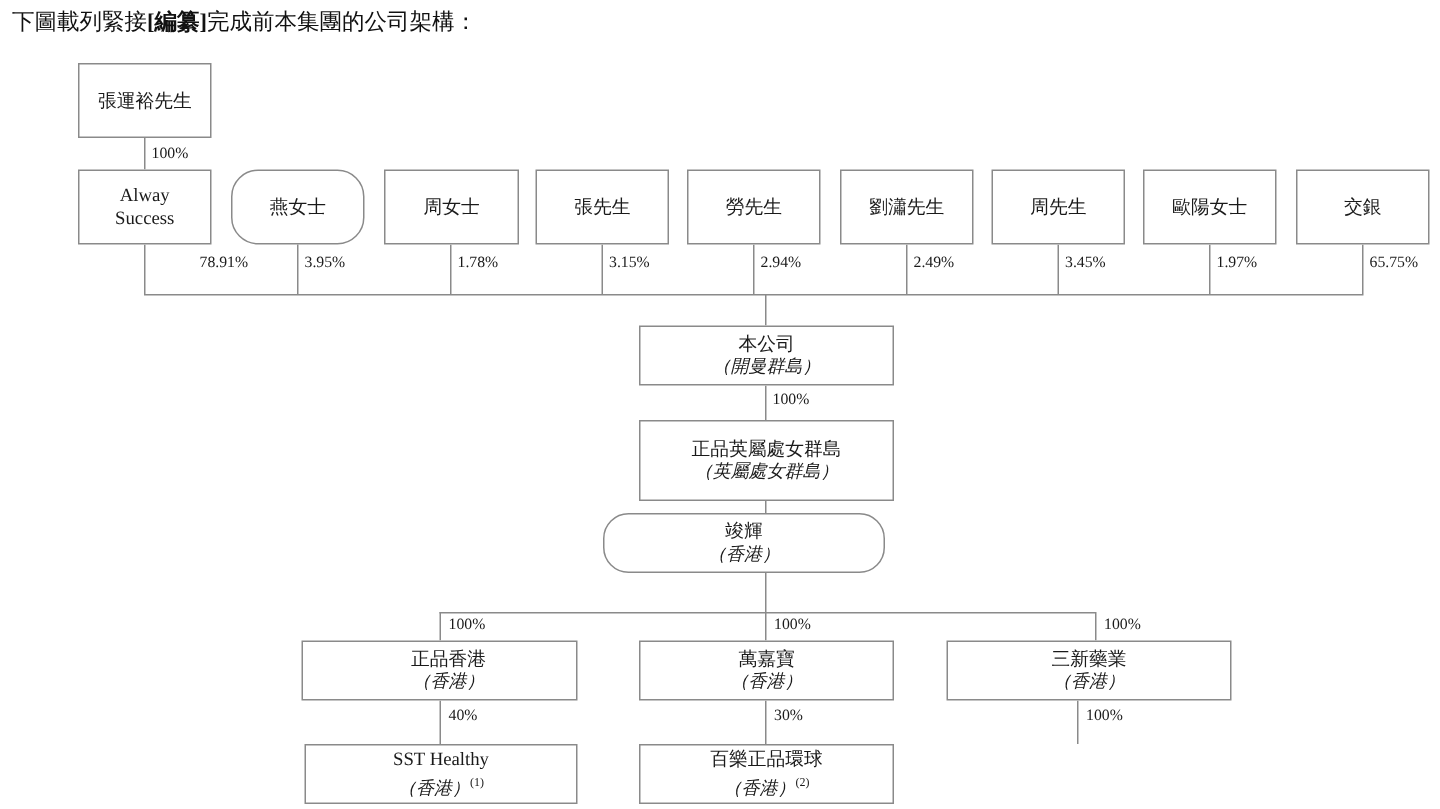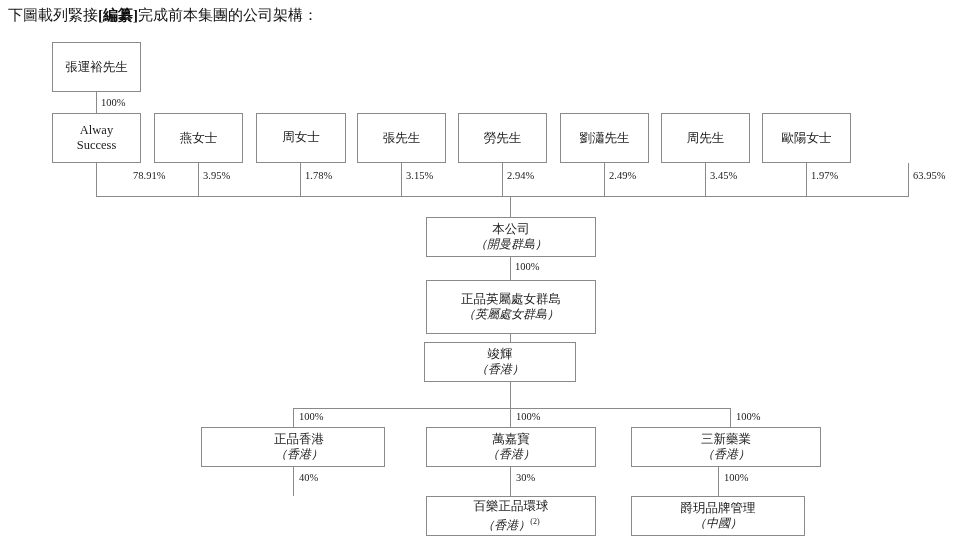--- a/index.html
+++ b/index.html
@@ -98,25 +98,25 @@
   </div>
 
   <div class="vline" style="left:96px; top:92px; height:21px;"></div>
   <div class="pct" style="left:101px; top:97px;">100%</div>
 
   <div class="node" style="left:52px; top:113px; width:89px; height:50px;">
     <span class="ln1">Alway</span>
     <span class="ln1">Success</span>
   </div>
 
-  <div class="node" style="left:154px; top:113px; width:89px; height:50px;">
+  <div class="node" style="left:154px; top:113px; width:89px; height:50px;border-radius:18px;">
     <span class="ln1">燕女士</span>
   </div>
 
-  <div class="node" style="left:256px; top:113px; width:90px; height:50px;font-family:Liberation Mono, monospace;">
+  <div class="node" style="left:256px; top:113px; width:90px; height:50px;">
     <span class="ln1">周女士</span>
   </div>
 
   <div class="node" style="left:357px; top:113px; width:89px; height:50px;">
     <span class="ln1">張先生</span>
   </div>
 
   <div class="node" style="left:458px; top:113px; width:89px; height:50px;">
     <span class="ln1">勞先生</span>
   </div>
@@ -126,40 +126,43 @@
   </div>
 
   <div class="node" style="left:661px; top:113px; width:89px; height:50px;">
     <span class="ln1">周先生</span>
   </div>
 
   <div class="node" style="left:762px; top:113px; width:89px; height:50px;">
     <span class="ln1">歐陽女士</span>
   </div>
 
+  <div class="node" style="left:864px; top:113px; width:89px; height:50px;">
+    <span class="ln1">交銀</span>
+  </div>
 
   <div class="vline" style="left:96px;  top:163px; height:33px;"></div>
   <div class="vline" style="left:198px; top:163px; height:33px;"></div>
   <div class="vline" style="left:300px; top:163px; height:33px;"></div>
   <div class="vline" style="left:401px; top:163px; height:33px;"></div>
   <div class="vline" style="left:502px; top:163px; height:33px;"></div>
   <div class="vline" style="left:604px; top:163px; height:33px;"></div>
   <div class="vline" style="left:705px; top:163px; height:33px;"></div>
   <div class="vline" style="left:806px; top:163px; height:33px;"></div>
   <div class="vline" style="left:908px; top:163px; height:33px;"></div>
 
   <div class="pct" style="left:101px; top:170px;margin-left:32px;">78.91%</div>
   <div class="pct" style="left:203px; top:170px;">3.95%</div>
   <div class="pct" style="left:305px; top:170px;text-align:right;">1.78%</div>
   <div class="pct" style="left:406px; top:170px;">3.15%</div>
   <div class="pct" style="left:507px; top:170px;">2.94%</div>
   <div class="pct" style="left:609px; top:170px;">2.49%</div>
   <div class="pct" style="left:710px; top:170px;">3.45%</div>
   <div class="pct" style="left:811px; top:170px;">1.97%</div>
-  <div class="pct" style="left:913px; top:170px;">63.95%</div>
+  <div class="pct" style="left:913px; top:170px;">65.75%</div>
 
   <div class="hline" style="left:96px; top:196px; width:813px;"></div>
 
   <div class="vline" style="left:510px; top:196px; height:21px;"></div>
 
   <div class="node" style="left:426px; top:217px; width:170px; height:40px;">
     <span class="ln1">本公司</span>
     <span class="ln2">（開曼群島）</span>
   </div>
 
@@ -167,21 +170,21 @@
   <div class="pct" style="left:515px; top:261px;">100%</div>
 
   <div class="node" style="left:426px; top:280px; width:170px; height:54px;">
     <span class="ln1">正品英屬處女群島</span>
     <span class="ln2">（英屬處女群島）</span>
   </div>
 
   <div class="vline" style="left:510px; top:320px; height:22px;"></div>
   <div class="pct" style="left:515px; top:323px;">100%</div>
 
-  <div class="node" style="left:424px; top:342px; width:152px; height:40px;">
+  <div class="node" style="left:402px; top:342px; width:188px; height:40px;border-radius:17px;">
     <span class="ln1">竣輝</span>
     <span class="ln2">（香港）</span>
   </div>
 
   <div class="vline" style="left:510px; top:382px; height:26px;"></div>
   <div class="hline" style="left:293px; top:408px; width:437px;"></div>
 
   <div class="vline" style="left:293px; top:408px; height:19px;"></div>
   <div class="vline" style="left:510px; top:408px; height:19px;"></div>
   <div class="vline" style="left:730px; top:408px; height:19px;"></div>
@@ -206,24 +209,24 @@
   </div>
 
   <div class="vline" style="left:293px; top:467px; height:29px;"></div>
   <div class="vline" style="left:510px; top:467px; height:29px;"></div>
   <div class="vline" style="left:718px; top:467px; height:29px;"></div>
 
   <div class="pct" style="left:299px; top:472px;">40%</div>
   <div class="pct" style="left:516px; top:472px;">30%</div>
   <div class="pct" style="left:724px; top:472px;">100%</div>
 
+  <div class="node" style="left:203px; top:496px; width:182px; height:40px;">
+    <span class="ln1">SST Healthy</span>
+    <span class="ln2"><span>（香港）</span><span class="sup">(1)</span></span>
+  </div>
 
   <div class="node" style="left:426px; top:496px; width:170px; height:40px;">
     <span class="ln1">百樂正品環球</span>
     <span class="ln2"><span>（香港）</span><span class="sup">(2)</span></span>
   </div>
 
-  <div class="node" style="left:631px; top:496px; width:174px; height:40px;">
-    <span class="ln1">爵玥品牌管理</span>
-    <span class="ln2">（中國）</span>
-  </div>
 
 </div>
 
 </body></html>

